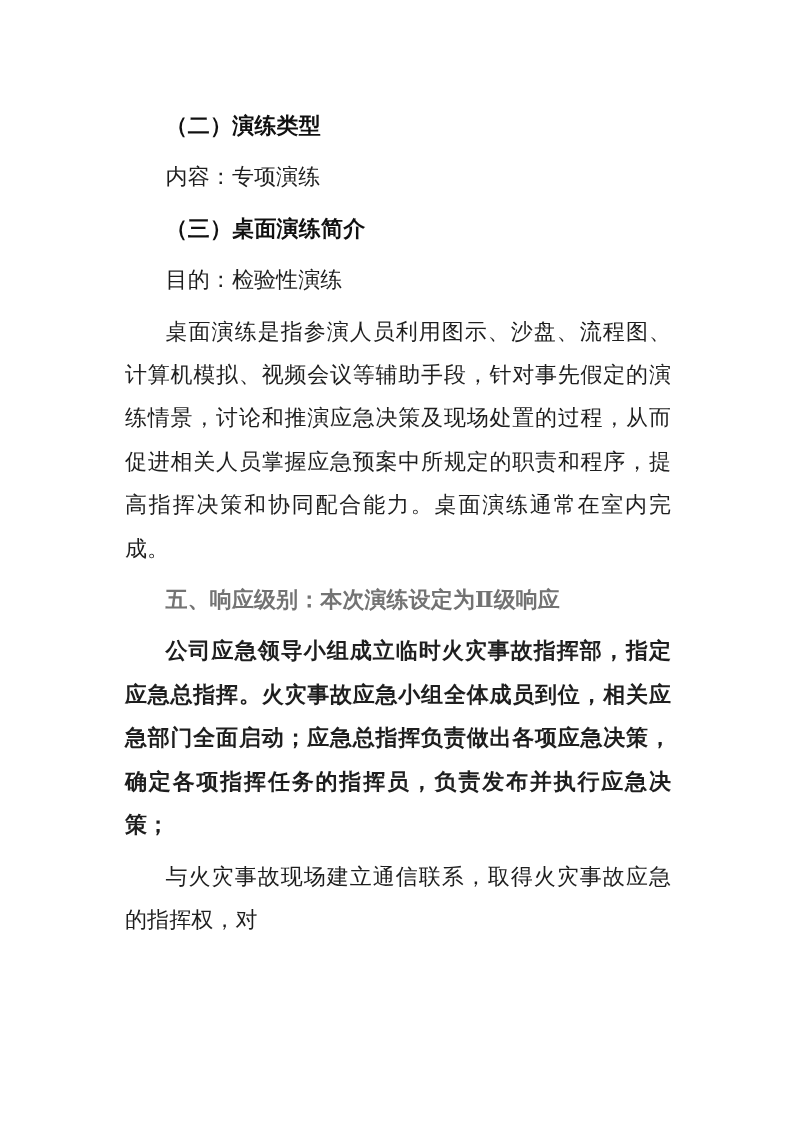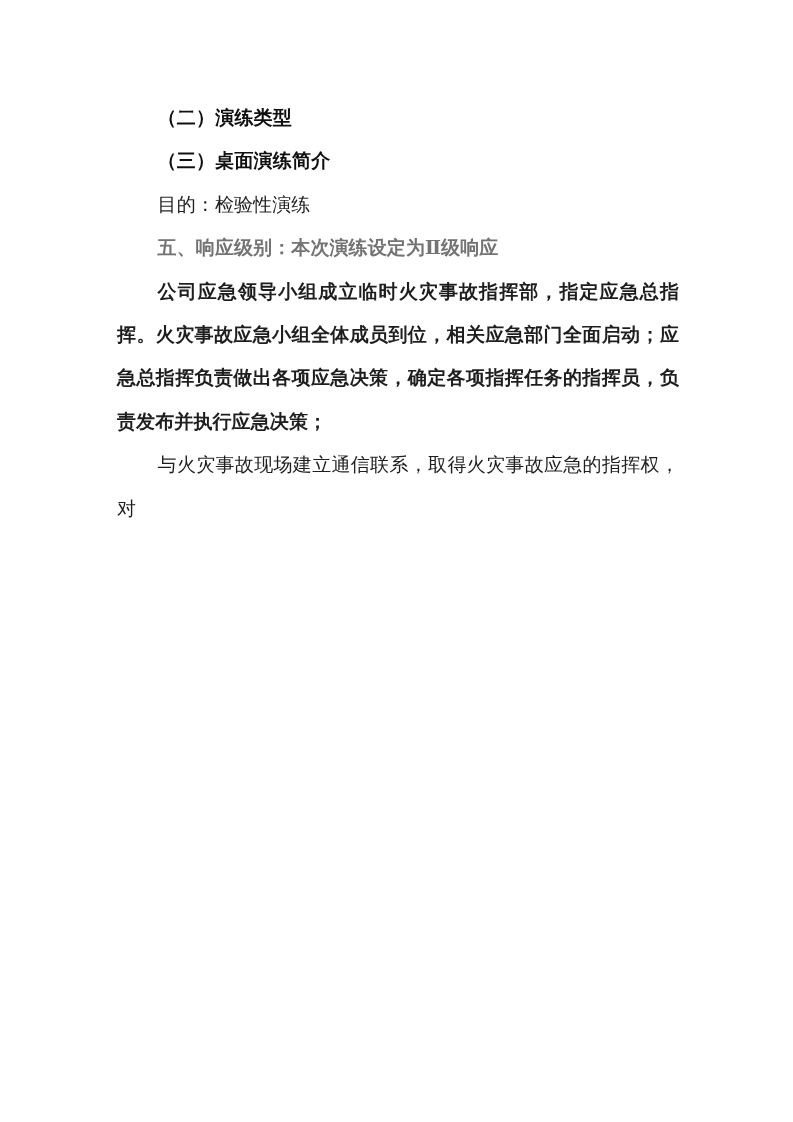--- a/index.html
+++ b/index.html
@@ -27,22 +27,22 @@
 
   
   .doc-body {
     position: absolute;
     left: 117px;
     top: 96px;
     width: 562px;
   }
 
   .para {
-    margin: 0;
-    font-size: 19px;
+    margin: 8px;
+    font-size: 22px;
     line-height: 43.4px;
     letter-spacing: 0.1px;
     text-align: justify;
     text-justify: inter-ideograph;
     text-indent: 0;
     color: #1e1e1e;
     font-weight: 400;
   }
 
   
@@ -69,26 +69,28 @@
   }
 </style>
 </head>
 <body>
 
 <div class="page">
   <div class="doc-body">
 
     <p class="para heading">（二）演练类型</p>
 
+    <p class="para indent">内容：专项演练</p>
 
 
     <p class="para heading">（三）桌面演练简介</p>
 
     <p class="para indent">目的：检验性演练</p>
 
+    <p class="para indent">桌面演练是指参演人员利用图示、沙盘、流程图、计算机模拟、视频会议等辅助手段，针对事先假定的演练情景，讨论和推演应急决策及现场处置的过程，从而促进相关人员掌握应急预案中所规定的职责和程序，提高指挥决策和协同配合能力。桌面演练通常在室内完成。</p>
 
 
     <p class="para indent bold-line">五、响应级别：本次演练设定为Ⅱ级响应</p>
 
 
 
     <p class="para indent heavy">公司应急领导小组成立临时火灾事故指挥部，指定应急总指挥。火灾事故应急小组全体成员到位，相关应急部门全面启动；应急总指挥负责做出各项应急决策，确定各项指挥任务的指挥员，负责发布并执行应急决策；</p>
 
     <p class="para indent">与火灾事故现场建立通信联系，取得火灾事故应急的指挥权，对</p>
 

